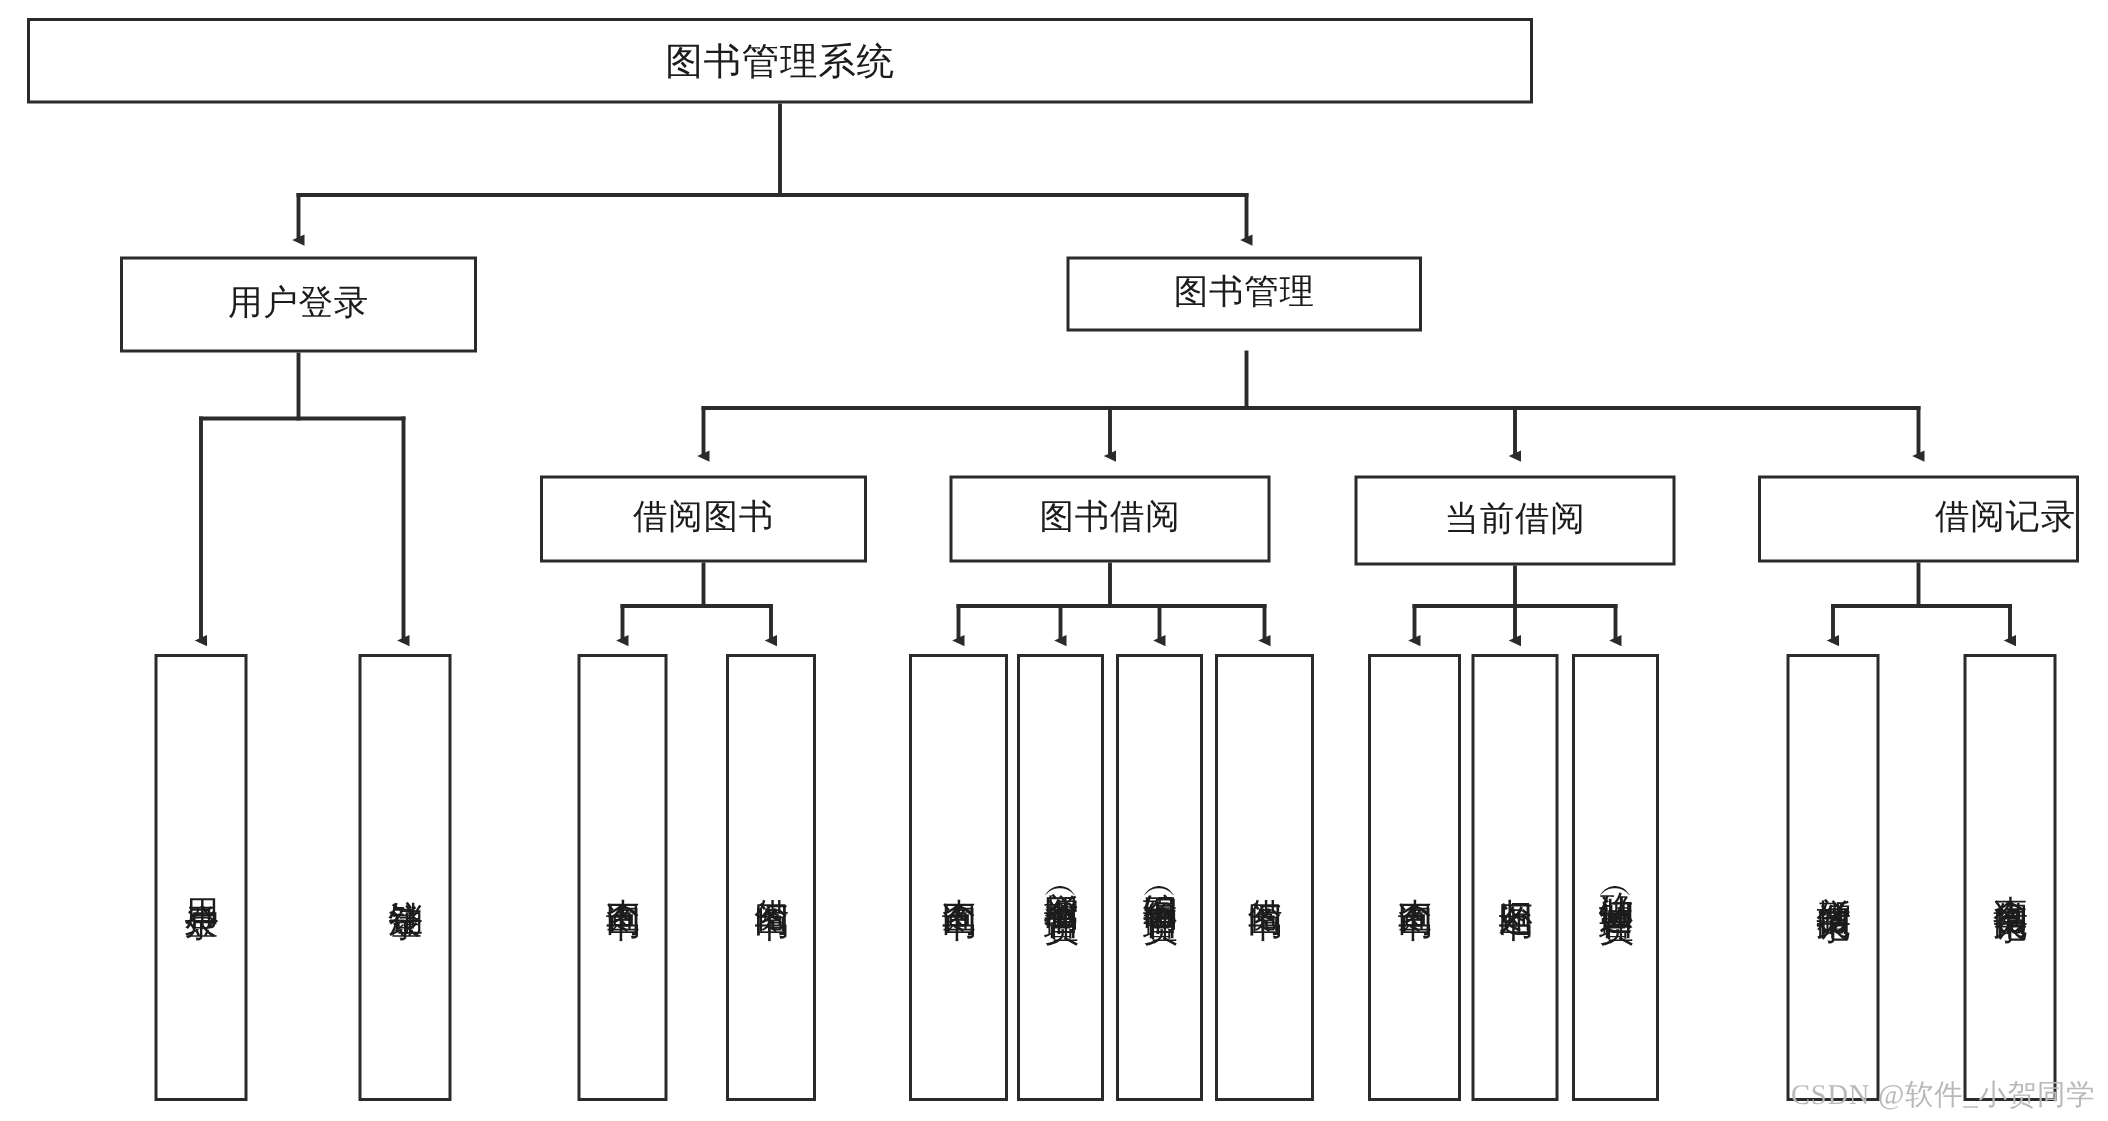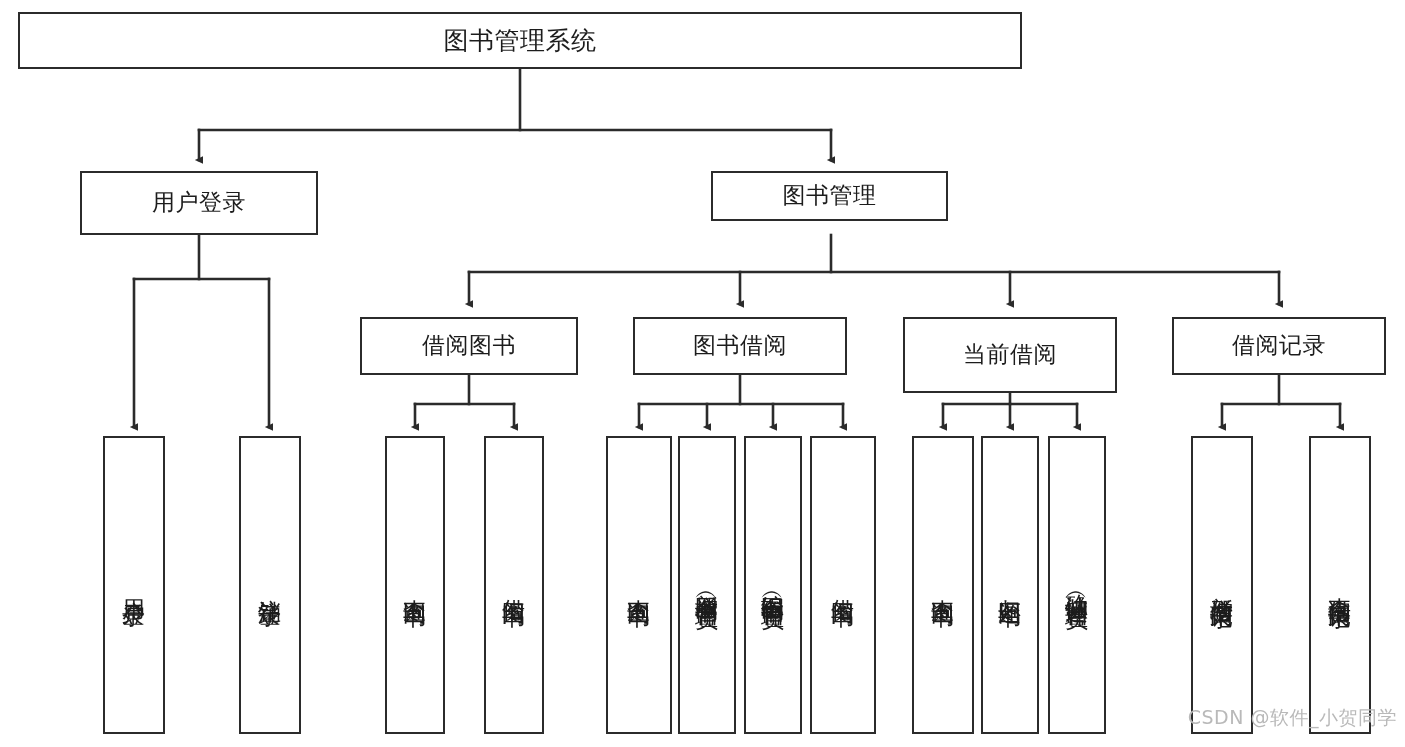--- a/index.html
+++ b/index.html
@@ -60,26 +60,27 @@
   }
   .node-v .vtext {
     writing-mode: vertical-rl;
     text-orientation: upright;
     display: block;
     margin: 0 auto;
   }
   .watermark {
     position: absolute;
     right: 8px;
-    bottom: 16px;
+    bottom: 4px;
     font-size: 19px;
     color: #b9b9b9;
     white-space: nowrap;
     z-index: 5;
     letter-spacing: 0.5px;
+    font-family: Liberation Serif, serif;
   }
 </style>
 </head>
 <body>
 
 <div id="diagram-root">
 
   <svg id="edges-layer" viewBox="0 0 1405 747" width="1405" height="747" xmlns="http://www.w3.org/2000/svg">
     <defs>
       <marker id="arrowhead" markerWidth="9" markerHeight="9" refX="4.2" refY="4.4" orient="auto" markerUnits="userSpaceOnUse">
@@ -144,25 +145,25 @@
   </div>
 
   <div class="node node-h" style="left:360px; top:317px; width:218px; height:58px;">
     <span>借阅图书</span>
   </div>
 
   <div class="node node-h" style="left:633px; top:317px; width:214px; height:58px;text-align:center;">
     <span>图书借阅</span>
   </div>
 
-  <div class="node node-h" style="left:903px; top:317px; width:214px; height:76px;">
+  <div class="node node-h" style="left:903px; top:317px; width:214px; height:60px;">
     <span>当前借阅</span>
   </div>
 
-  <div class="node node-h" style="left:1172px; top:317px; width:214px; height:58px;">
+  <div class="node node-h" style="left:1172px; top:317px; width:214px; height:58px;justify-content:flex-end;">
     <span>借阅记录</span>
   </div>
 
   <div class="node node-v" style="left:103px; top:436px; width:62px; height:298px;">
     <span class="vtext">用户登录</span>
   </div>
 
   <div class="node node-v" style="left:239px; top:436px; width:62px; height:298px;">
     <span class="vtext">注销登录</span>
   </div>

